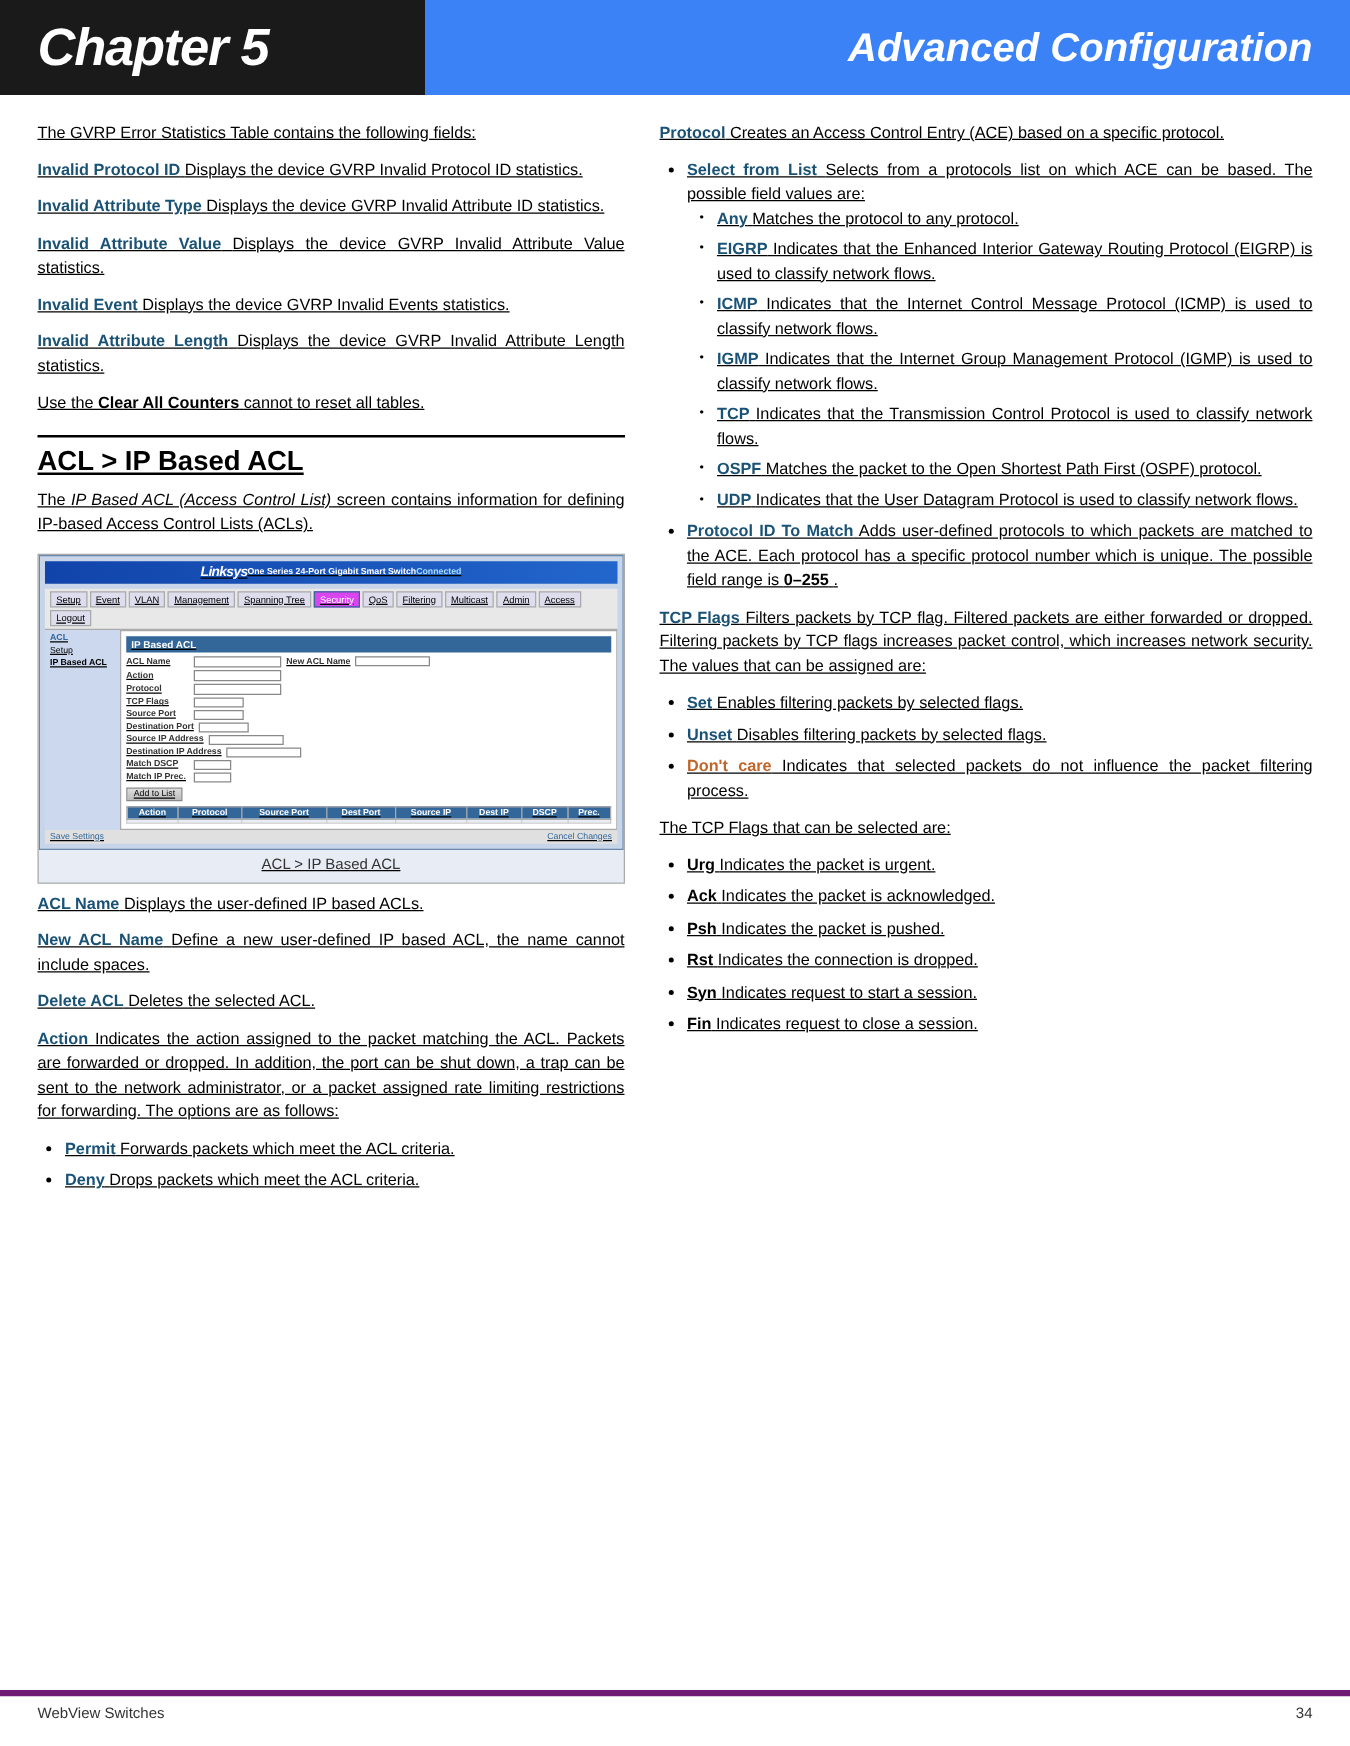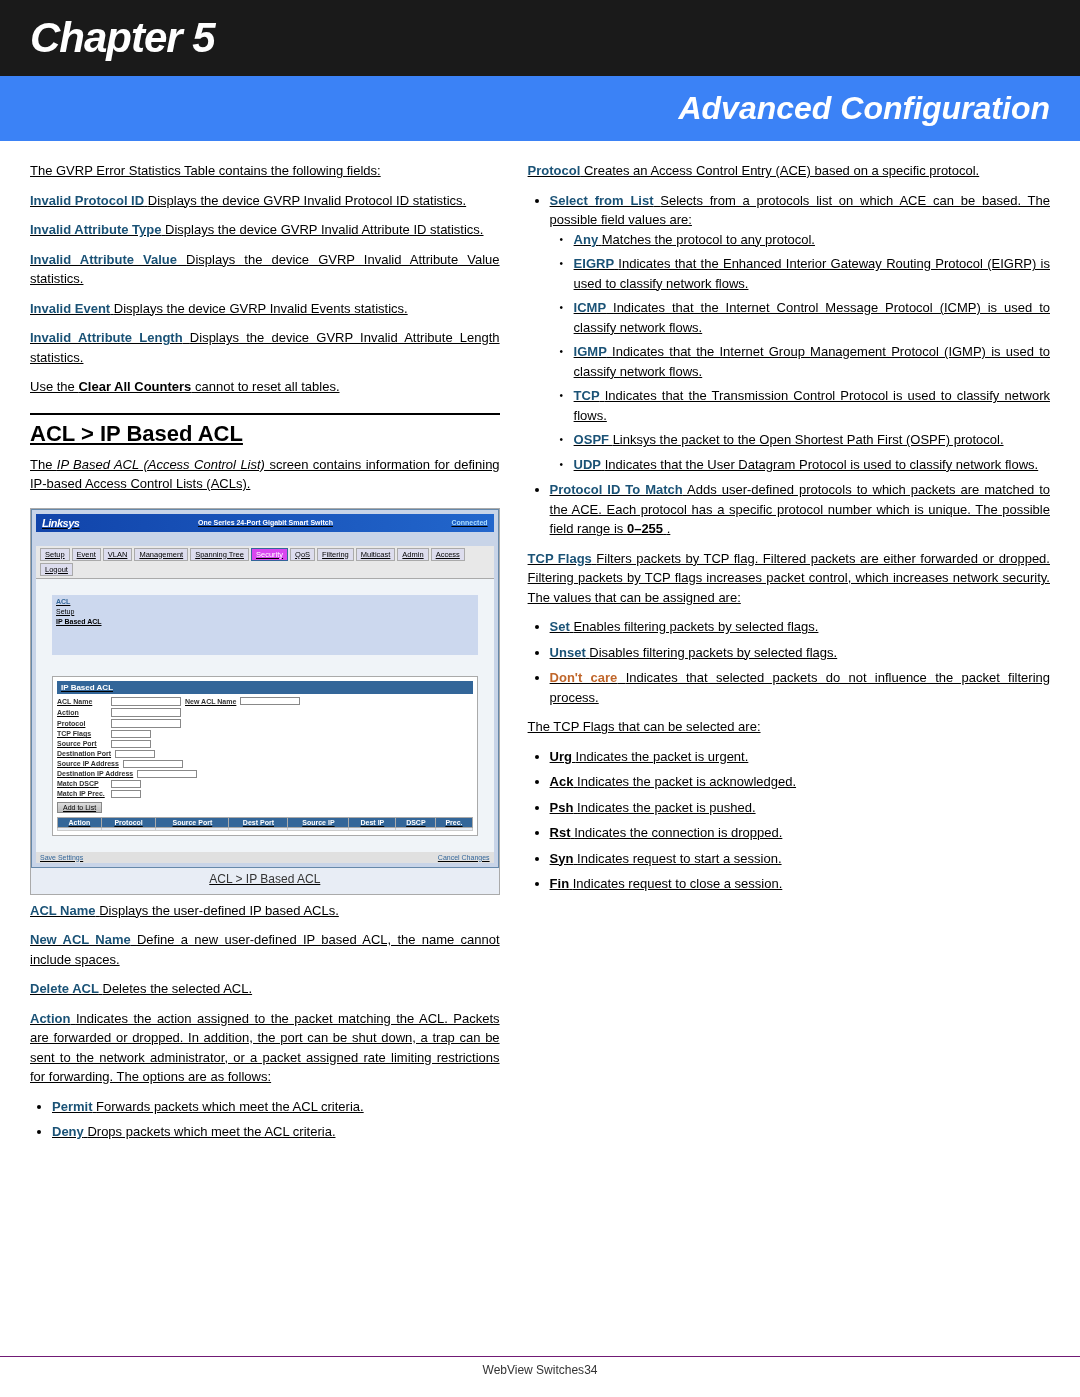--- a/index.html
+++ b/index.html
@@ -12,21 +12,20 @@
       min-height: 1397px;
     }
 
     
     .page-header {
       display: flex;
       align-items: stretch;
       background: #fff;
       border-bottom: none;
       margin-bottom: 0;
-      flex-direction: column;
     }
     .header-chapter {
       background: #1a1a1a;
       color: #fff;
       padding: 14px 30px 14px 30px;
       font-size: 42px;
       font-weight: 900;
       font-style: italic;
       letter-spacing: -1px;
       flex: 0 0 auto;
@@ -148,23 +147,23 @@
       color: #000;
       padding: 4px;
     }
     .ui-header-bar {
       background: linear-gradient(to right, #1144aa, #2266cc);
       color: #fff;
       font-size: 9px;
       font-weight: bold;
       padding: 3px 6px;
       display: flex;
-      justify-content: space-between;
+      justify-content: center;
       align-items: center;
-      margin-bottom: 14px;
+      margin-bottom: 4px;
     }
     .ui-logo {
       font-size: 11px;
       font-weight: 900;
       color: #fff;
       font-style: italic;
       letter-spacing: -0.5px;
     }
     .ui-nav {
       background: #e8e8e8;
@@ -181,24 +180,23 @@
       border: 1px solid #aaa;
       cursor: pointer;
     }
     .ui-nav-item.active {
       background: #d946ef;
       color: #fff;
       border-color: #336699;
     }
     .ui-body {
       background: #f0f4f8;
-      padding: 16px;
-      display: flex;
-      gap: 21px;
-      flex-direction: column;
+      padding: 0;
+      display: flex;
+      gap: 0;
     }
     .ui-sidebar {
       flex: 0 0 60px;
       background: #ccd8ee;
       font-size: 7px;
       padding: 2px;
     }
     .ui-sidebar-item {
       padding: 1px 2px;
       margin-bottom: 1px;
@@ -276,25 +274,25 @@
       margin-top: 2px;
     }
 
     
     .page-footer {
       position: absolute;
       bottom: 20px;
       left: 0;
       right: 0;
       display: flex;
-      justify-content: center;
+      justify-content: space-between;
       padding: 0 30px;
       font-size: 12px;
       color: #333;
-      border-top: 1px solid #701a75;
+      border-top: 5px solid #701a75;
       padding-top: 6px;
     }
     .page-wrapper {
       position: relative;
       min-height: 1397px;
     }
   </style>
 </head>
 <body>
 
@@ -512,21 +510,21 @@
             <li>
               <span class="term-blue">IGMP</span>
               <span> Indicates that the Internet Group Management Protocol (IGMP) is used to classify network flows.</span>
             </li>
             <li>
               <span class="term-blue">TCP</span>
               <span> Indicates that the Transmission Control Protocol is used to classify network flows.</span>
             </li>
             <li>
               <span class="term-blue">OSPF</span>
-              <span> Linksys the packet to the Open Shortest Path First (OSPF) protocol.</span>
+              <span> Matches the packet to the Open Shortest Path First (OSPF) protocol.</span>
             </li>
             <li>
               <span class="term-blue">UDP</span>
               <span> Indicates that the User Datagram Protocol is used to classify network flows.</span>
             </li>
           </ul>
         </li>
         <li>
           <span class="term-blue">Protocol ID To Match</span>
           <span>  Adds user-defined protocols to which packets are matched to the ACE. Each protocol has a specific protocol number which is unique. The possible field range is </span>

